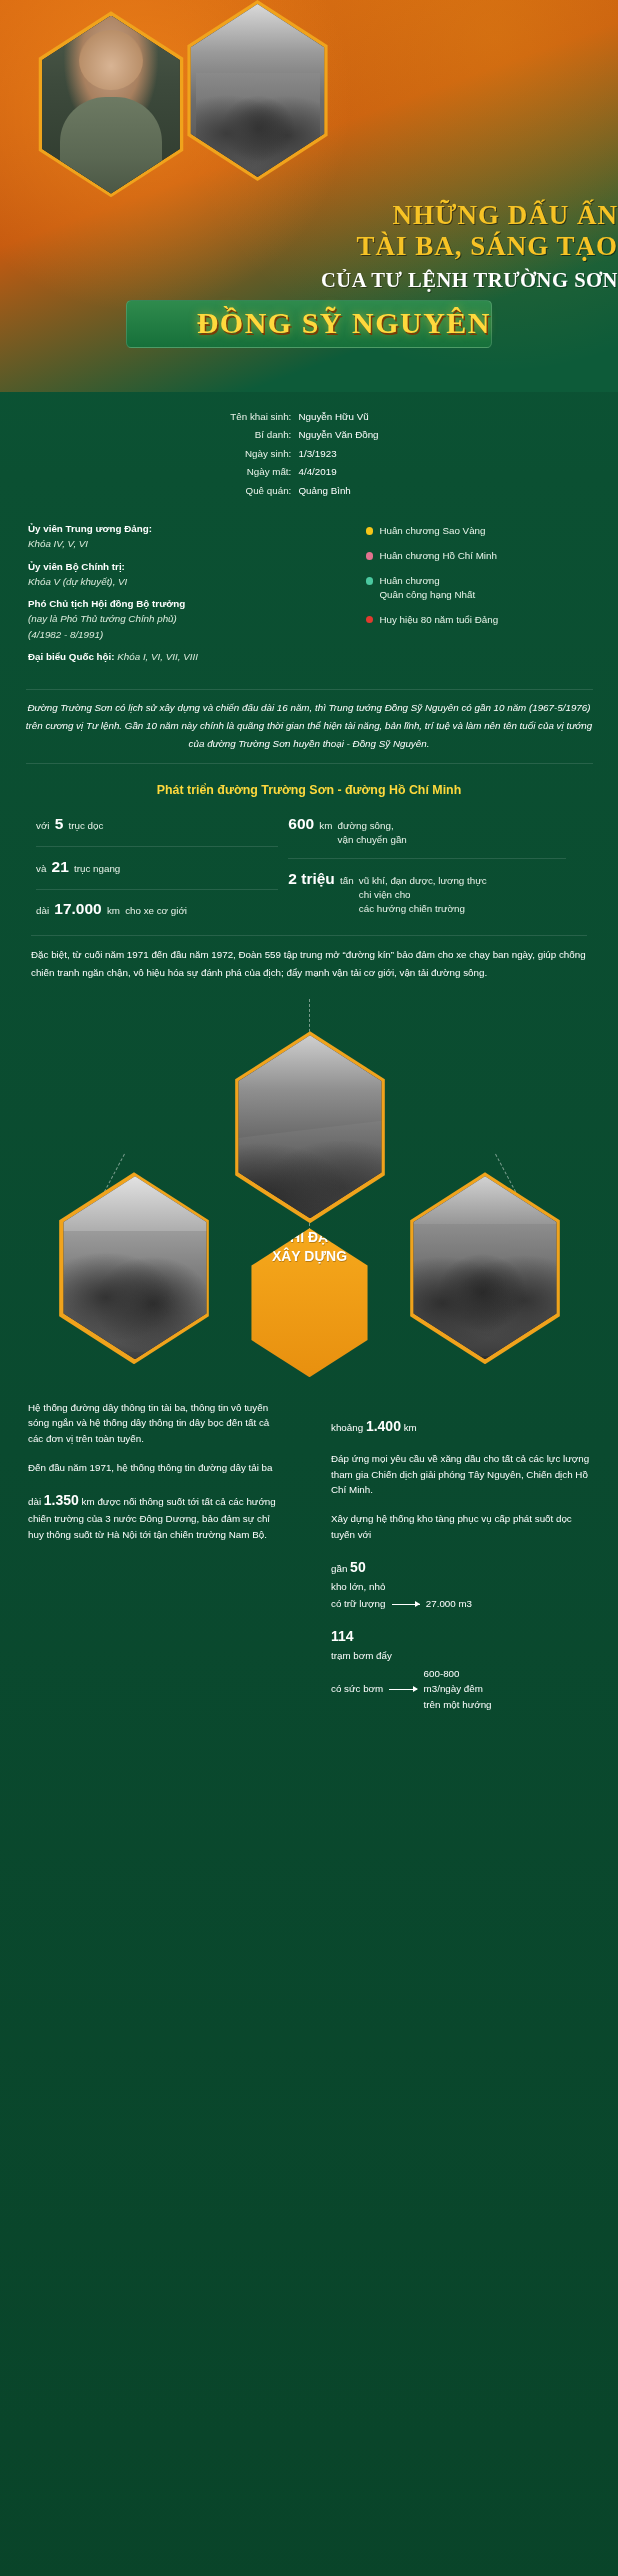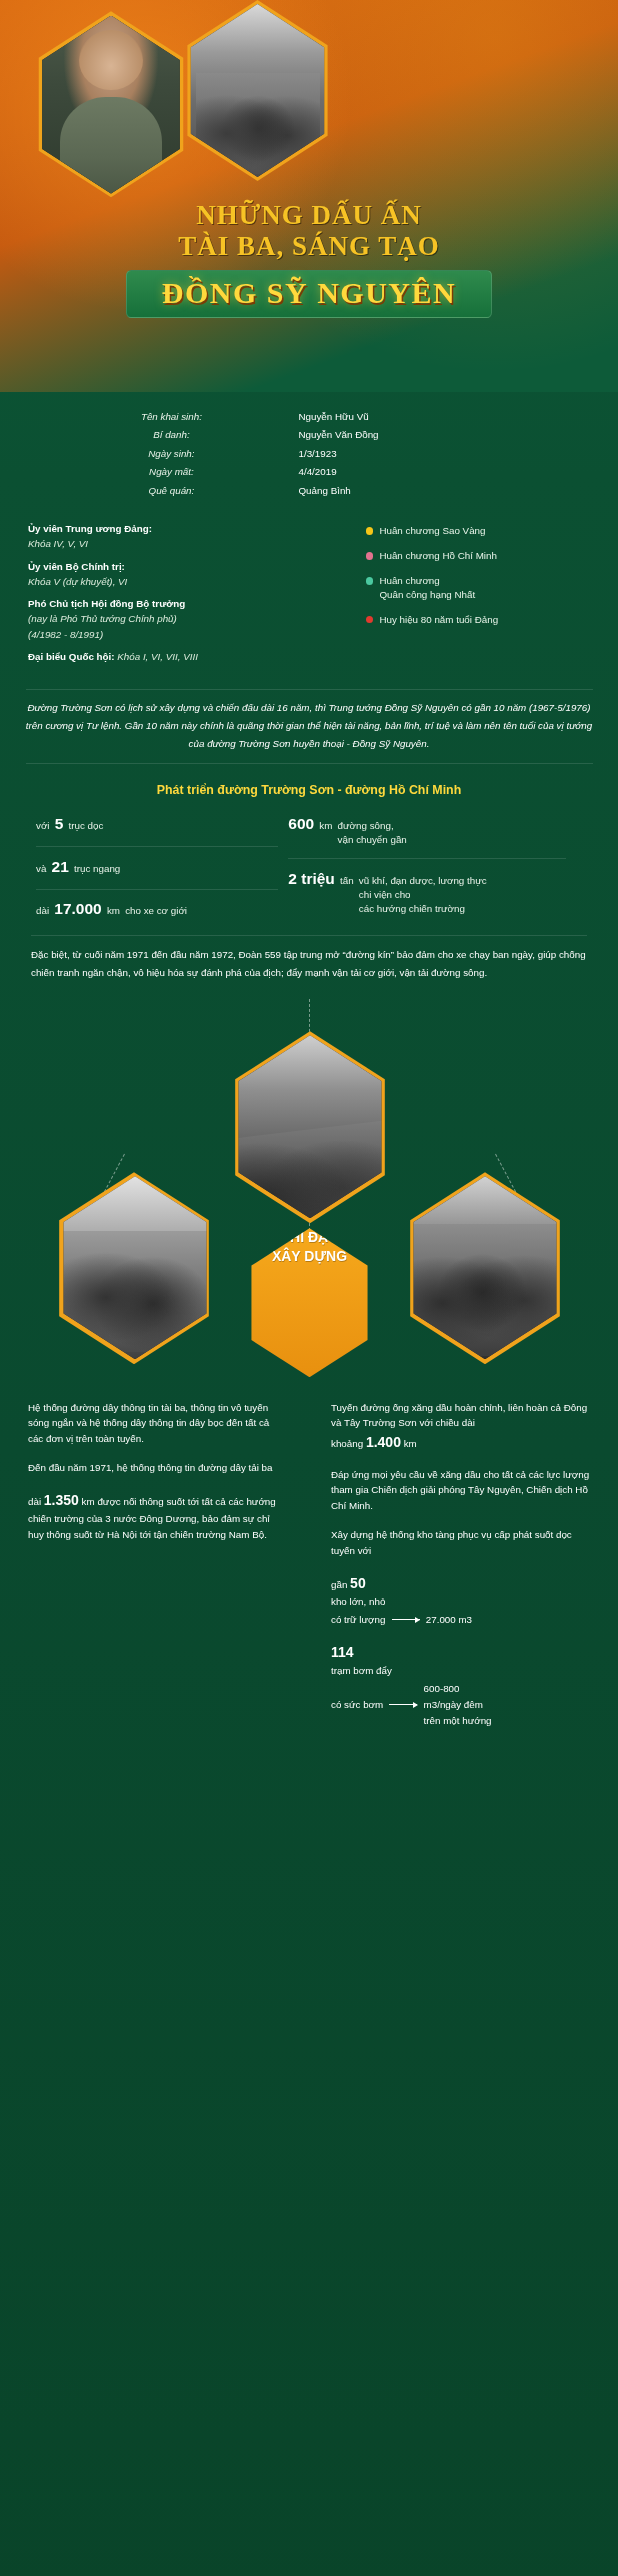--- a/index.html
+++ b/index.html
@@ -87,21 +87,21 @@
     background:
       radial-gradient(ellipse at 25% 60%, #3c3c3c 0%, transparent 45%),
       radial-gradient(ellipse at 50% 55%, #2c2c2c 0%, transparent 42%),
       radial-gradient(ellipse at 74% 62%, #3a3a3a 0%, transparent 45%),
       linear-gradient(180deg,#8a8a8a,#4f4f4f);
   }
 
   .title-block {
     position: absolute;
     left: 0; right: 0; top: 200px;
-    text-align: center;
+    text-align: right;
     z-index: 5;
   }
   .t-line1, .t-line2 {
     font-family: "Liberation Serif", serif;
     font-weight: bold;
     font-size: 27px;
     letter-spacing: 1px;
     color: #f7c325;
     line-height: 1.14;
     text-shadow: 1px 1px 0 rgba(0,0,0,.45);
@@ -135,23 +135,22 @@
   
   .bio {
     margin: 15.5px auto 0;
     width: 515px;
     font-size: 9.8px;
     line-height: 1.9;
   }
   .bio-row { display: flex; }
   .bio-label {
     width: 247px;
-    text-align: center;
+    text-align: right;
     padding-right: 7.2px;
-    font-style: italic;
     color: #eaf3ea;
   }
   .bio-value { font-weight: normal; color: #ffffff; }
 
   
   .mid {
     margin: 20.6px auto 0;
     width: 562px;
     display: flex;
     gap: 19px;
@@ -347,20 +346,21 @@
     </div>
 
     <div class="hex-border topright-hex-b"></div>
     <div class="hex topright-hex">
       <div class="photo ph-group"></div>
     </div>
 
     <div class="title-block">
       <div class="t-line1">NHỮNG DẤU ẤN</div>
       <div class="t-line2">TÀI BA, SÁNG TẠO</div>
+      <div class="t-line3">CỦA TƯ LỆNH TRƯỜNG SƠN</div>
       <div class="name-plate">
         <div class="nm">ĐỒNG SỸ NGUYÊN</div>
       </div>
     </div>
   </div>
 
   <div class="bio">
     <div class="bio-row">
       <div class="bio-label">Tên khai sinh:</div>
       <div class="bio-value">Nguyễn Hữu Vũ</div>
@@ -508,21 +508,21 @@
       <p>
         <span>dài</span>
         <span class="big">1.350</span>
         <span>km</span>
         <span>được nối thông suốt tới tất cả các hướng chiến trường của 3 nước Đông Dương, bảo đảm sự chỉ huy thông suốt từ Hà Nội tới tận chiến trường Nam Bộ.</span>
       </p>
     </div>
 
     <div class="col">
       <p>
-        <span>Tuyến đường ống xăng dầu hoàn chỉnh, liên hoàn cả Đông và Tây Trường Sơn với chiều dài</span><br>
+        <br>
         <span>khoảng</span>
         <span class="big">1.400</span>
         <span>km</span>
       </p>
       <p>Đáp ứng mọi yêu cầu về xăng dầu cho tất cả các lực lượng tham gia Chiến dịch giải phóng Tây Nguyên, Chiến dịch Hồ Chí Minh.</p>
       <p>Xây dựng hệ thống kho tàng phục vụ cấp phát suốt dọc tuyến với</p>
 
       <p>
         <span>gần</span>
         <span class="big">50</span><br>

